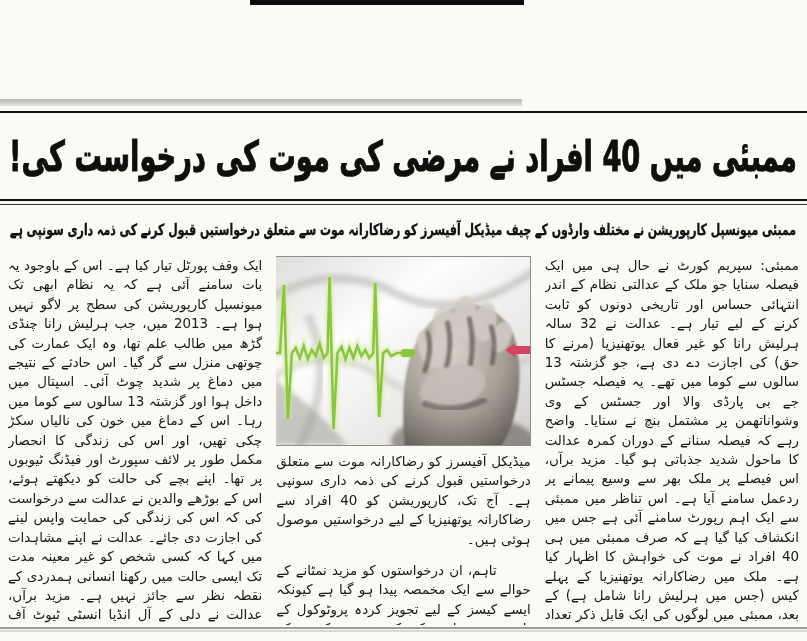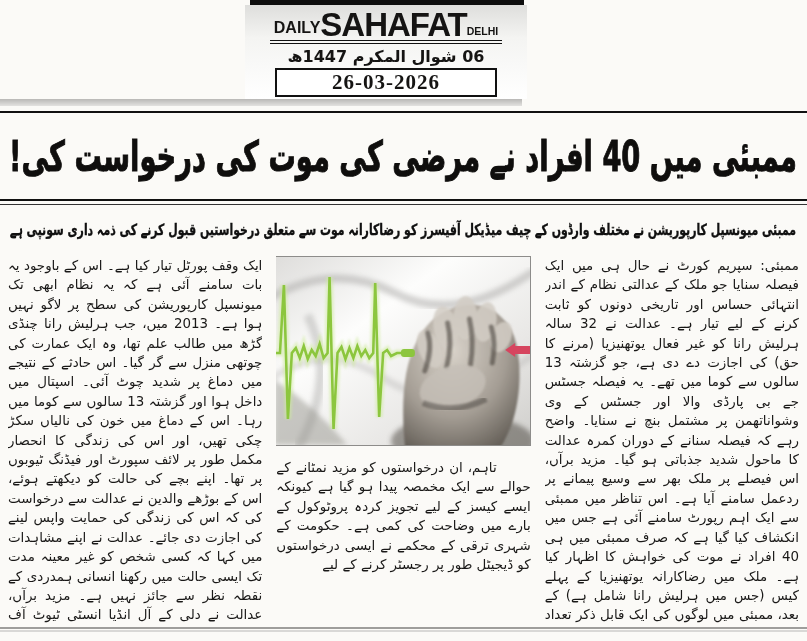--- a/index.html
+++ b/index.html
@@ -43,29 +43,20 @@
   
   .rule-bot1{position:absolute;left:0;top:627px;width:807px;height:0;border-top:2px solid #9e9d9b;}
   .rule-bot2{position:absolute;left:0;top:630px;width:807px;height:0;border-top:2px solid #d9d8d6;}
 </style>
 </head>
 <body>
 
 <div class="page">
 
   <div class="mast-topbar"></div>
-  <div class="masthead">
-    <div class="logo-row">
-      <span class="logo-daily">DAILY</span>
-        <span class="logo-name">SAHAFAT</span>
-        <span class="logo-city">DELHI</span>
-    </div>
-    <div class="hijri" dir="rtl">06 شوال المکرم 1447ھ</div>
-    <div class="datebox">26-03-2026</div>
-  </div>
   <div class="gray-strip"></div>
 
   <div class="rule-top"></div>
   <svg class="headline-svg" width="807" height="84">
     <text x="403" y="58" text-anchor="middle" direction="rtl" font-size="42" textLength="788" lengthAdjust="spacingAndGlyphs">ممبئی میں 40 افراد نے مرضی کی موت کی درخواست کی!</text>
   </svg>
   <div class="rule-mid1"></div>
   <div class="rule-mid2"></div>
   <svg class="subhead-svg" width="807" height="46">
     <text x="403" y="29" text-anchor="middle" direction="rtl" font-size="15.5" textLength="786" lengthAdjust="spacingAndGlyphs">ممبئی میونسپل کارپوریشن نے مختلف وارڈوں کے چیف میڈیکل آفیسرز کو رضاکارانہ موت سے متعلق درخواستیں قبول کرنے کی ذمہ داری سونپی ہے</text>
@@ -132,20 +123,21 @@
             <path d="M0 96 L6 96 L10 28 L14 162 L18 96 L22 91 L26 101 L30 89 L34 102 L38 93 L42 99 L46 87 L50 101 L54 96 L56 20 L60 172 L64 96 L68 90 L72 102 L76 91 L80 101 L84 89 L88 99 L92 93 L96 101 L100 96 L102 26 L106 160 L110 96 L114 93 L118 99 L124 96 L140 96" fill="none" stroke-width="2.6" stroke-linecap="round" stroke="#8cc63e"></path>
             <rect x="128" y="92" width="14" height="8" rx="3" fill="#8cc63e"></rect>
           </g>
 
           <g>
             <path d="M233 93 L243 86 L243 100 Z" fill="#d6455f"></path>
             <rect x="241" y="89" width="17" height="8" fill="#d6455f"></rect>
           </g>
         </svg>
       </div>
+      <p>میڈیکل آفیسرز کو رضاکارانہ موت سے متعلق درخواستیں قبول کرنے کی ذمہ داری سونپی ہے۔ آج تک، کارپوریشن کو 40 افراد سے رضاکارانہ یوتھنیزیا کے لیے درخواستیں موصول ہوئی ہیں۔</p>
       <p class="indent gap">تاہم، ان درخواستوں کو مزید نمٹانے کے حوالے سے ایک مخمصہ پیدا ہو گیا ہے کیونکہ ایسے کیسز کے لیے تجویز کردہ پروٹوکول کے بارے میں وضاحت کی کمی ہے۔ حکومت کے شہری ترقی کے محکمے نے ایسی درخواستوں کو ڈیجیٹل طور پر رجسٹر کرنے کے لیے</p>
     </div>
 
     <div class="col">
       <p>ایک وقف پورٹل تیار کیا ہے۔ اس کے باوجود یہ بات سامنے آئی ہے کہ یہ نظام ابھی تک میونسپل کارپوریشن کی سطح پر لاگو نہیں ہوا ہے۔ 2013 میں، جب ہرلیش رانا چنڈی گڑھ میں طالب علم تھا، وہ ایک عمارت کی چوتھی منزل سے گر گیا۔ اس حادثے کے نتیجے میں دماغ پر شدید چوٹ آئی۔ اسپتال میں داخل ہوا اور گزشتہ 13 سالوں سے کوما میں رہا۔ اس کے دماغ میں خون کی نالیاں سکڑ چکی تھیں، اور اس کی زندگی کا انحصار مکمل طور پر لائف سپورٹ اور فیڈنگ ٹیوبوں پر تھا۔ اپنے بچے کی حالت کو دیکھتے ہوئے، اس کے بوڑھے والدین نے عدالت سے درخواست کی کہ اس کی زندگی کی حمایت واپس لینے کی اجازت دی جائے۔ عدالت نے اپنے مشاہدات میں کہا کہ کسی شخص کو غیر معینہ مدت تک ایسی حالت میں رکھنا انسانی ہمدردی کے نقطہ نظر سے جائز نہیں ہے۔ مزید برآں، عدالت نے دلی کے آل انڈیا انسٹی ٹیوٹ آف میڈیکل سائنسز (AIIMS) کو ہرلیش رانا کو داخل کرنے کی ہدایت دی، جہاں ان کی لائف سپورٹ کو بتدریج واپس لینے کا عمل طبی نگرانی میں انجام دیا جائے گا۔</p>
     </div>
 
   </div>
 
   <div class="rule-bot1"></div>

